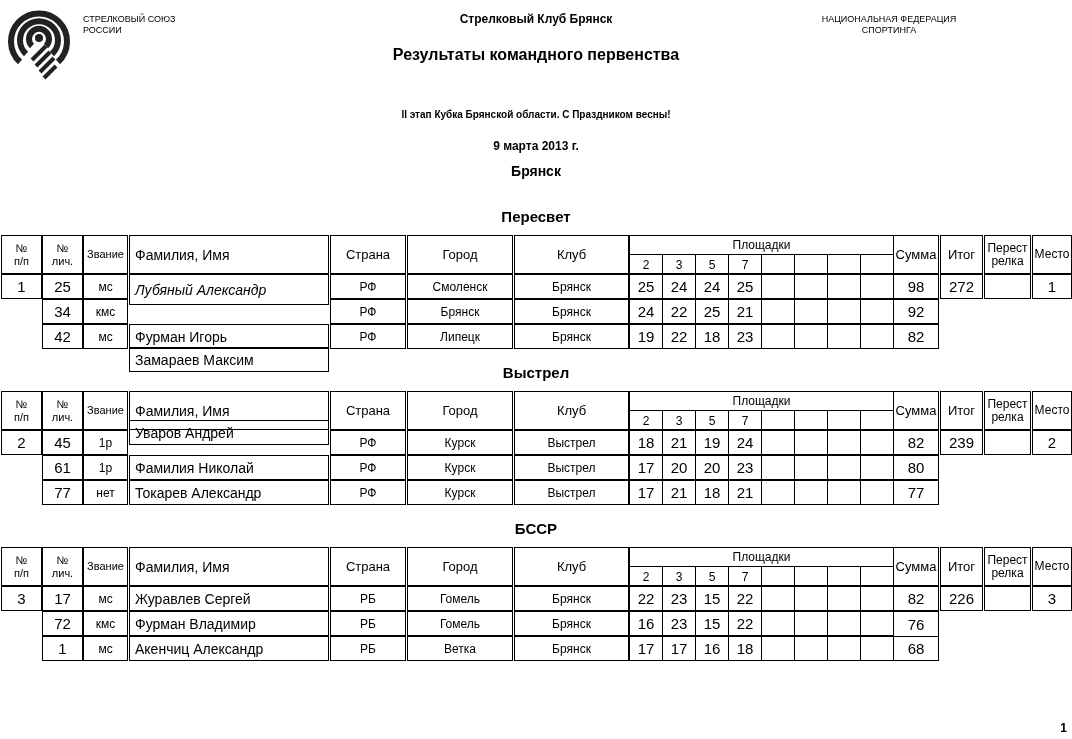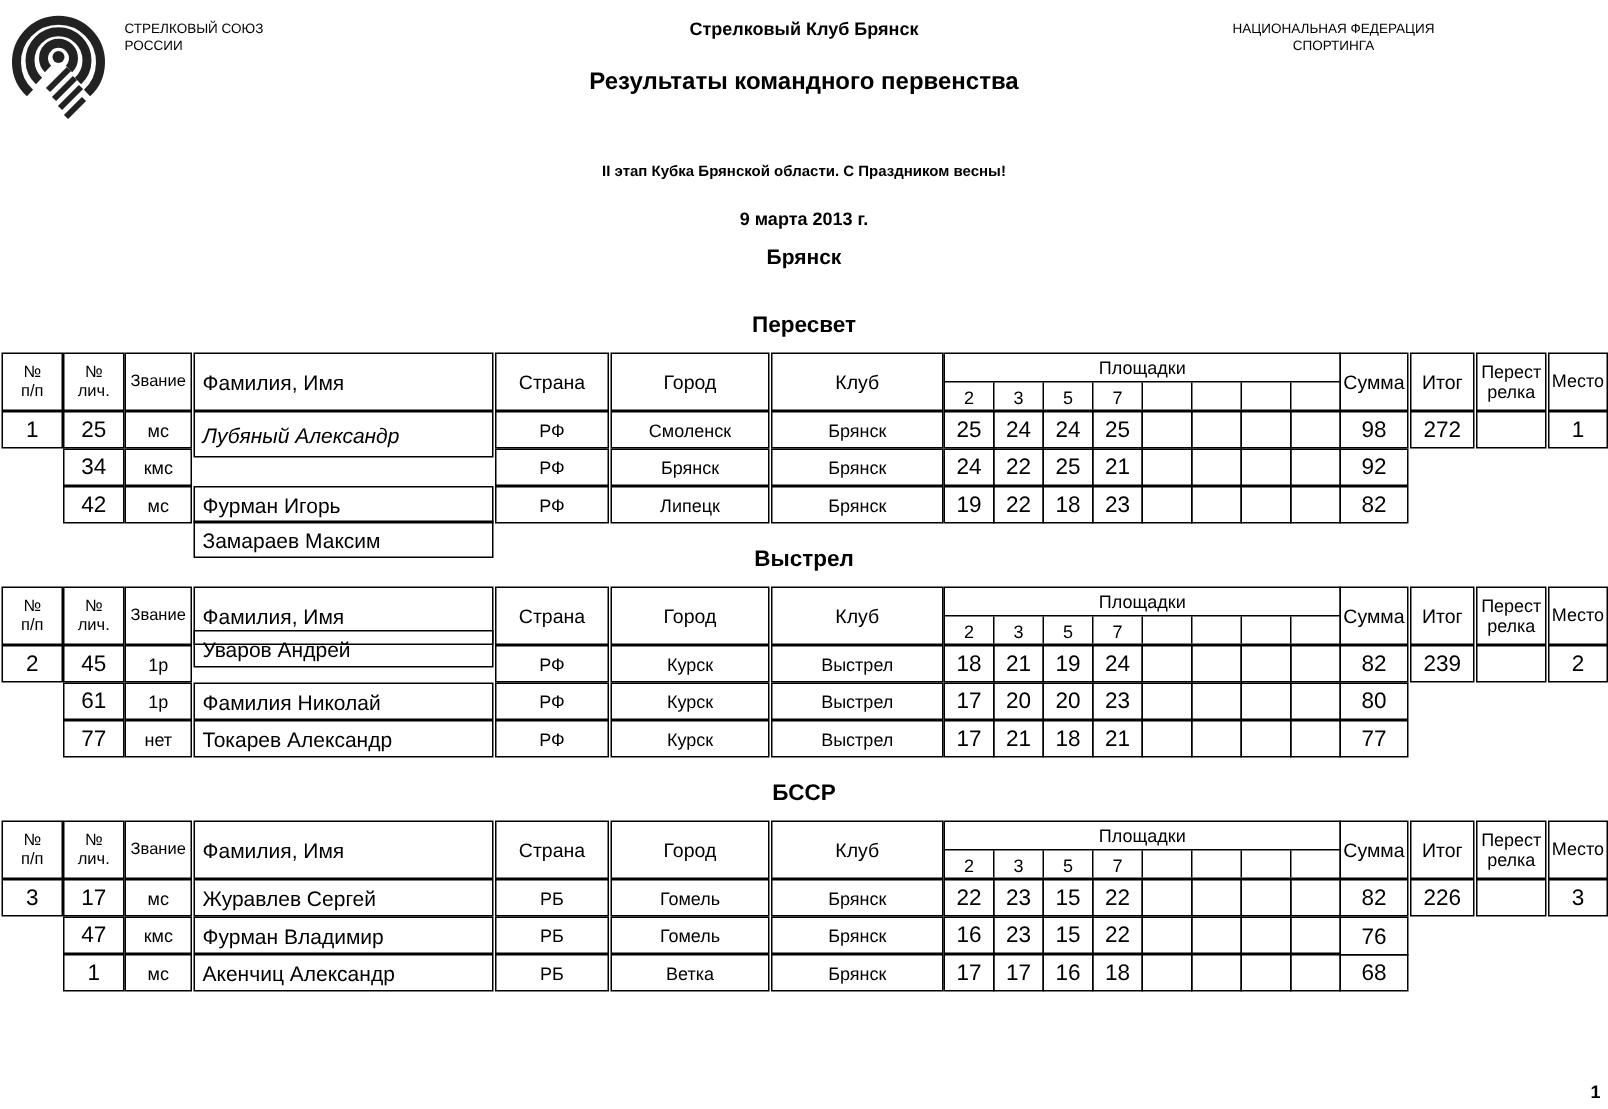--- a/index.html
+++ b/index.html
@@ -277,21 +277,21 @@
       <div class="cell num" style="left: 695px; width: 34px; top: 586px; height: 25px;">15</div>
       <div class="cell num" style="left: 728px; width: 34px; top: 586px; height: 25px;">22</div>
       <div class="cell num" style="left: 761px; width: 34px; top: 586px; height: 25px;"></div>
       <div class="cell num" style="left: 794px; width: 34px; top: 586px; height: 25px;"></div>
       <div class="cell num" style="left: 827px; width: 34px; top: 586px; height: 25px;"></div>
       <div class="cell num" style="left: 860px; width: 34px; top: 586px; height: 25px;"></div>
       <div class="cell num" style="left: 893px; width: 46px; top: 586px; height: 25px;">82</div>
       <div class="cell num" style="left: 940px; width: 43px; top: 586px; height: 25px;">226</div>
       <div class="cell num" style="left: 984px; width: 47px; top: 586px; height: 25px;"></div>
       <div class="cell num" style="left: 1032px; width: 40px; top: 586px; height: 25px;">3</div>
-      <div class="cell num" style="left: 42px; width: 41px; top: 611px; height: 25px;">47</div>
+      <div class="cell num" style="left: 42px; width: 41px; top: 611px; height: 25px;">72</div>
       <div class="cell txt12" style="left: 83px; width: 45px; top: 611px; height: 25px;">кмс</div>
       <div class="cell txt14 left" style="left: 129px; width: 200px; top: 611px; height: 25px;">Фурман Владимир</div>
       <div class="cell txt12" style="left: 330px; width: 76px; top: 611px; height: 25px;">РБ</div>
       <div class="cell txt12" style="left: 407px; width: 106px; top: 611px; height: 25px;">Гомель</div>
       <div class="cell txt12" style="left: 514px; width: 115px; top: 611px; height: 25px;">Брянск</div>
       <div class="cell num" style="left: 629px; width: 34px; top: 611px; height: 25px;">16</div>
       <div class="cell num" style="left: 662px; width: 34px; top: 611px; height: 25px;">23</div>
       <div class="cell num" style="left: 695px; width: 34px; top: 611px; height: 25px;">15</div>
       <div class="cell num" style="left: 728px; width: 34px; top: 611px; height: 25px;">22</div>
       <div class="cell num" style="left: 761px; width: 34px; top: 611px; height: 25px;"></div>

